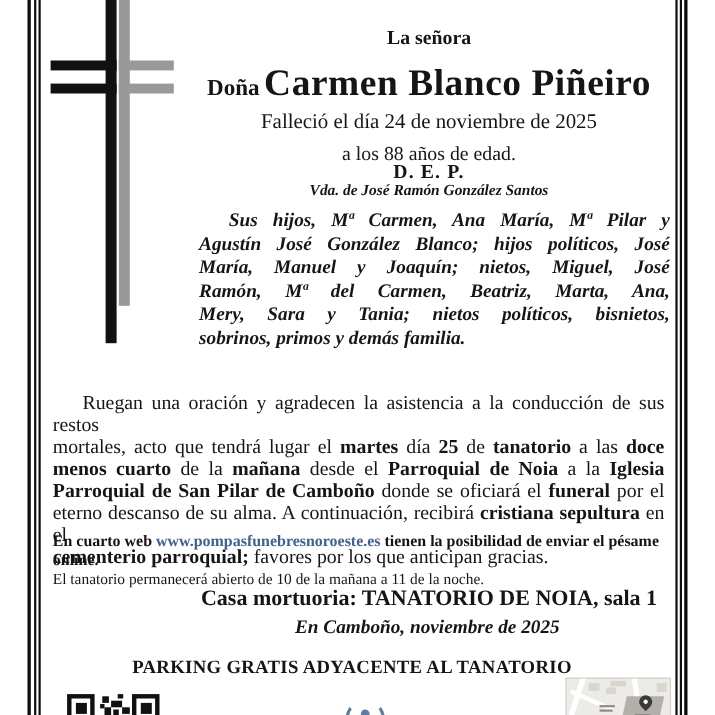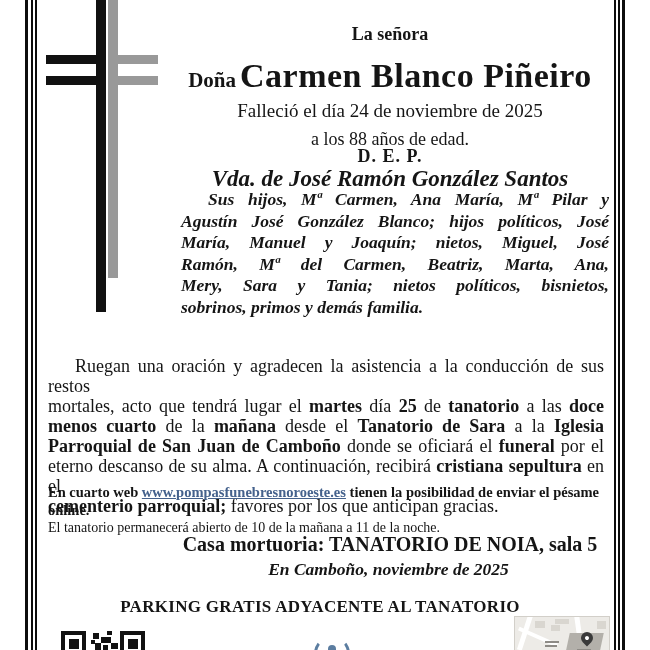--- a/index.html
+++ b/index.html
@@ -26,35 +26,35 @@
   .ch2-gray {left:108px; top:76px; width:50px; height:9px; background:var(--cross-gray,#999);}
   
   .hdr{position:absolute; left:170px; width:440px; text-align:center;}
   .la-senora{top:24px; font-size:18px; font-weight:bold;}
   .title-line{top:50px; line-height:52px;}
   .dona{font-size:21px; font-weight:bold;}
   .deceased-name{font-size:34px; font-weight:bold; letter-spacing:0.5px;}
   .fallecio{top:100px; font-size:19px;}
   .edad{top:129px; font-size:18px;}
   .dep{top:146px; font-size:18px; font-weight:bold; letter-spacing:1px;}
-  .vda{top:166px; font-size:23px; font-weight:bold; font-style:italic;}
+  .vda{top:166px; font-size:14px; font-weight:bold; font-style:italic;}
   
   .family{position:absolute; left:181px; top:189px; width:428px;
     font-size:17.5px; line-height:21.5px; font-weight:bold; font-style:italic;}
   .jline{text-align:justify; text-align-last:justify;}
   .jline.last{text-align-last:left;}
   .jline.indent{text-indent:27px;}
   
   .announce{position:absolute; left:48px; top:356px; width:556px;
     font-size:18px; line-height:20px;}
   .announce .b{font-weight:bold;}
   
   .webinfo{position:absolute; left:48px; top:484px; width:556px; line-height:17.5px;}
   .web-l1{font-size:14.5px; font-weight:bold;}
-  .web-l1 .link{color:var(--link-color,#44618c); text-decoration:underline; cursor:pointer;}
+  .web-l1 .link{color:var(--link-color,#44618c); cursor:pointer;}
   .web-l2{font-size:14px; font-weight:normal;}
   
   .casa{position:absolute; left:170px; top:533px; width:440px; text-align:center;
     font-size:20px; font-weight:bold;}
   .encamb{position:absolute; left:170px; top:559px; width:437px; text-align:center;
     font-size:17.5px; font-weight:bold; font-style:italic;}
   .parking{position:absolute; left:25px; top:597px; width:590px; text-align:center;
     font-size:17px; font-weight:bold; letter-spacing:0.3px;}
   
   .qr{position:absolute; left:61px; top:631px; width:84px; height:84px; background:#fff;}
@@ -122,32 +122,32 @@
     <div class="jline">Agustín José González Blanco; hijos políticos, José</div>
     <div class="jline">María, Manuel y Joaquín; nietos, Miguel, José</div>
     <div class="jline">Ramón, Mª del Carmen, Beatriz, Marta, Ana,</div>
     <div class="jline">Mery, Sara y Tania; nietos políticos, bisnietos,</div>
     <div class="jline last">sobrinos, primos y demás familia.</div>
   </div>
 
   <div class="announce">
     <div class="jline indent"><span>Ruegan una oración y agradecen la asistencia a la conducción de sus restos</span></div>
     <div class="jline"><span>mortales, acto que tendrá lugar el </span><span class="b">martes</span><span> día </span><span class="b">25</span><span> de </span><span class="b">tanatorio</span><span> a las </span><span class="b">doce</span></div>
-    <div class="jline"><span class="b">menos cuarto</span><span> de la </span><span class="b">mañana</span><span> desde el </span><span class="b">Tanatorio de Sara</span><span> a la </span><span class="b">Iglesia</span></div>
-    <div class="jline"><span class="b">Parroquial de San Juan de Camboño</span><span> donde se oficiará el </span><span class="b">funeral</span><span> por el</span></div>
+    <div class="jline"><span class="b">menos cuarto</span><span> de la </span><span class="b">mañana</span><span> desde el </span><span class="b">Parroquial de Noia</span><span> a la </span><span class="b">Iglesia</span></div>
+    <div class="jline"><span class="b">Parroquial de San Pilar de Camboño</span><span> donde se oficiará el </span><span class="b">funeral</span><span> por el</span></div>
     <div class="jline"><span>eterno descanso de su alma. A continuación, recibirá </span><span class="b">cristiana sepultura</span><span> en el</span></div>
     <div class="jline last"><span class="b">cementerio parroquial;</span><span> favores por los que anticipan gracias.</span></div>
   </div>
 
   <div class="webinfo">
     <div class="web-l1"><span>En cuarto web </span><span class="link">www.pompasfunebresnoroeste.es</span><span> tienen la posibilidad de enviar el pésame online.</span></div>
     <div class="web-l2">El tanatorio permanecerá abierto de 10 de la mañana a 11 de la noche.</div>
   </div>
 
-  <div class="casa">Casa mortuoria: TANATORIO DE NOIA, sala 5</div>
+  <div class="casa">Casa mortuoria: TANATORIO DE NOIA, sala 1</div>
   <div class="encamb">En Camboño, noviembre de 2025</div>
   <div class="parking">PARKING GRATIS ADYACENTE AL TANATORIO</div>
 
   <div class="qr">
     <div class="finder f-tl"></div>
     <div class="finder f-tr"></div>
     <div class="mod" style="left:32px;top:2px;width:6px;height:6px"></div>
     <div class="mod" style="left:40px;top:6px;width:10px;height:6px"></div>
     <div class="mod" style="left:34px;top:12px;width:6px;height:7px"></div>
     <div class="mod" style="left:46px;top:0;width:5px;height:4px"></div>

